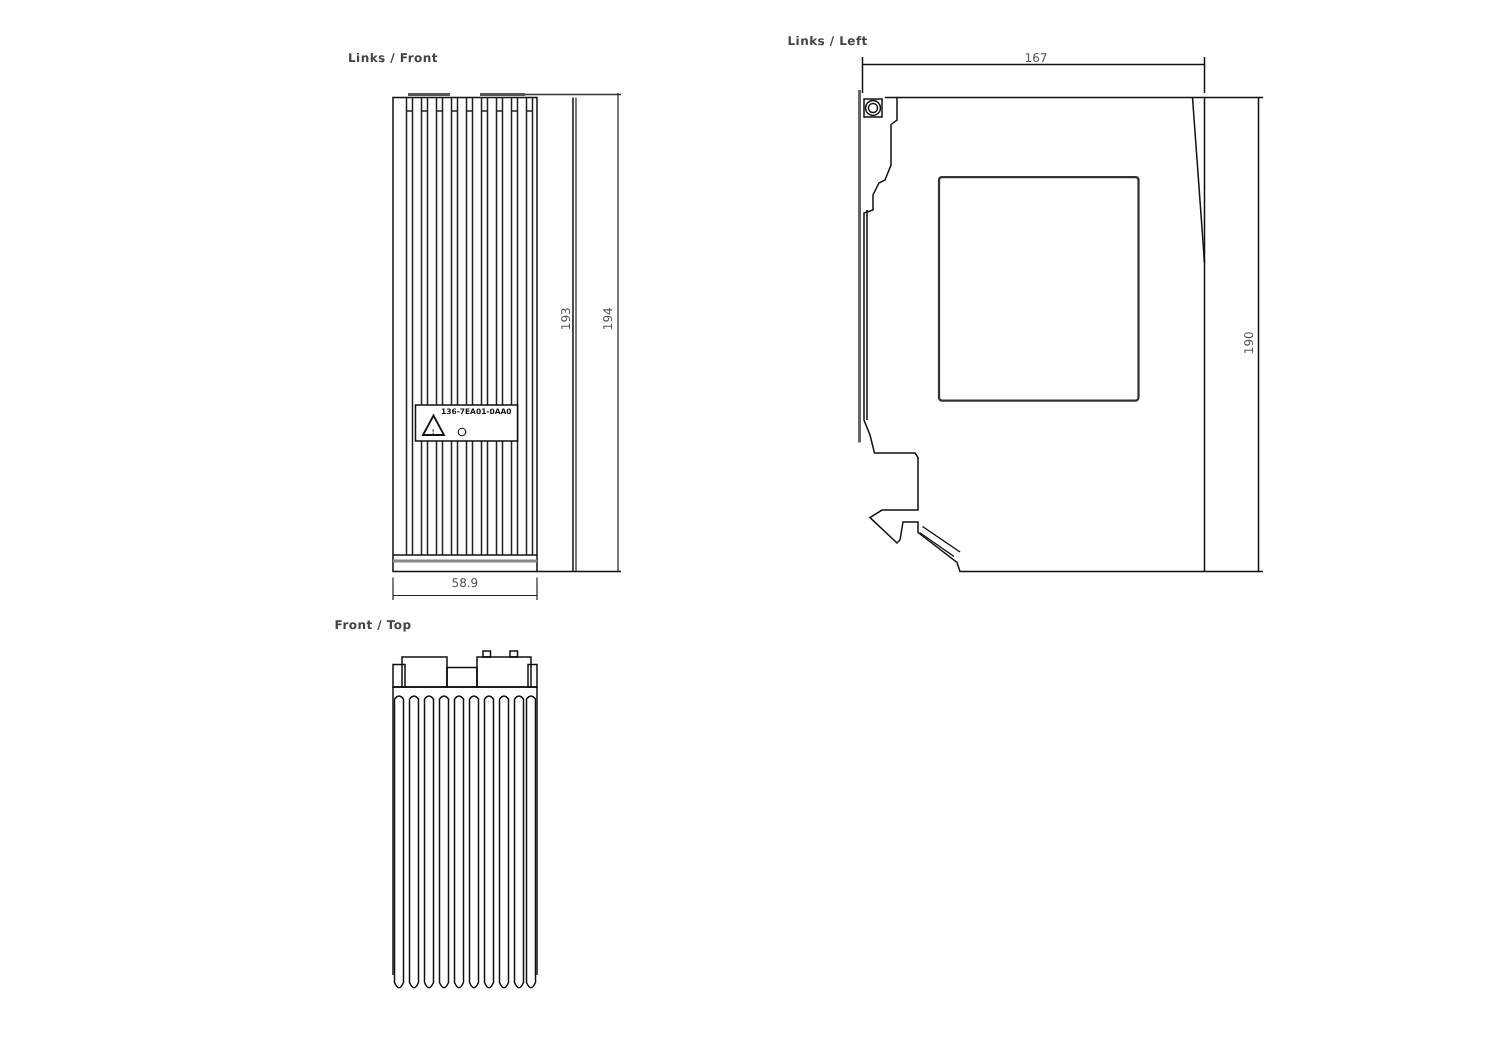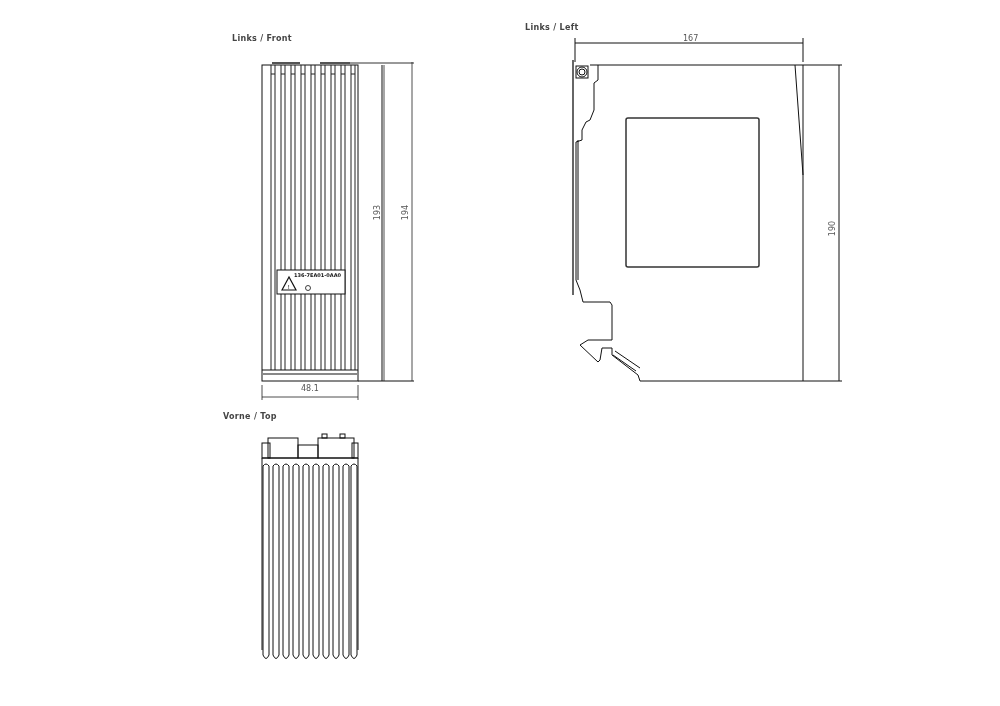--- a/index.html
+++ b/index.html
@@ -7,21 +7,21 @@
          font-family: "DejaVu Sans", sans-serif; }
   .view-label { position: absolute; font-size: 8px; color: #444; letter-spacing: 0.3px; white-space: nowrap; font-weight: bold; }
   svg { position: absolute; left: 0; top: 0; }
   .label-text { font-family: "Liberation Sans", sans-serif; font-size: 4.5px; font-weight: bold; fill: #111; }
 </style>
 </head>
 <body>
 
 <div class="view-label" style="left:232px; top:34px;">Links  /  Front</div>
 <div class="view-label" style="left:525px; top:23px;">Links  /  Left</div>
-<div class="view-label" style="left:223px; top:412px;">Vorne  /  Top</div>
+<div class="view-label" style="left:223px; top:412px;">Front  /  Top</div>
 
 <svg width="1000" height="706">
   <g stroke="#111" stroke-width="1" fill="none">
 
     <rect x="262" y="65" width="96" height="316"></rect>
 
     <line x1="272" y1="63" x2="300" y2="63" stroke="#555" stroke-width="2"></line>
     <line x1="320" y1="63" x2="350" y2="63" stroke="#555" stroke-width="2"></line>
     <line x1="350" y1="63" x2="414" y2="63" stroke="#333" stroke-width="1"></line>
 
@@ -74,21 +74,21 @@
 
   <g stroke="#222" stroke-width="0.8" fill="none">
     <line x1="262" y1="385" x2="262" y2="400"></line>
     <line x1="358" y1="385" x2="358" y2="400"></line>
     <line x1="262" y1="397" x2="358" y2="397"></line>
     <line x1="384" y1="65" x2="384" y2="381"></line>
     <line x1="412" y1="62" x2="412" y2="381"></line>
   </g>
 </svg>
 
-<div style="position:absolute; left:301px; top:384px; font-size:8px; color:#555;">48.1</div>
+<div style="position:absolute; left:301px; top:384px; font-size:8px; color:#555;">58.9</div>
 <div style="position:absolute; left:370px; top:208px; font-size:8px; color:#555; transform:rotate(-90deg);">193</div>
 <div style="position:absolute; left:398px; top:208px; font-size:8px; color:#555; transform:rotate(-90deg);">194</div>
 <div style="position:absolute; left:294px; top:272px; font-size:5px; font-weight:bold; color:#111;">136-7EA01-0AA0</div>
 
 <svg width="1000" height="706">
   <g stroke="#111" stroke-width="1" fill="none">
 
     <line x1="575" y1="38" x2="575" y2="62"></line>
     <line x1="803" y1="38" x2="803" y2="62"></line>
     <line x1="575" y1="43" x2="803" y2="43"></line>

